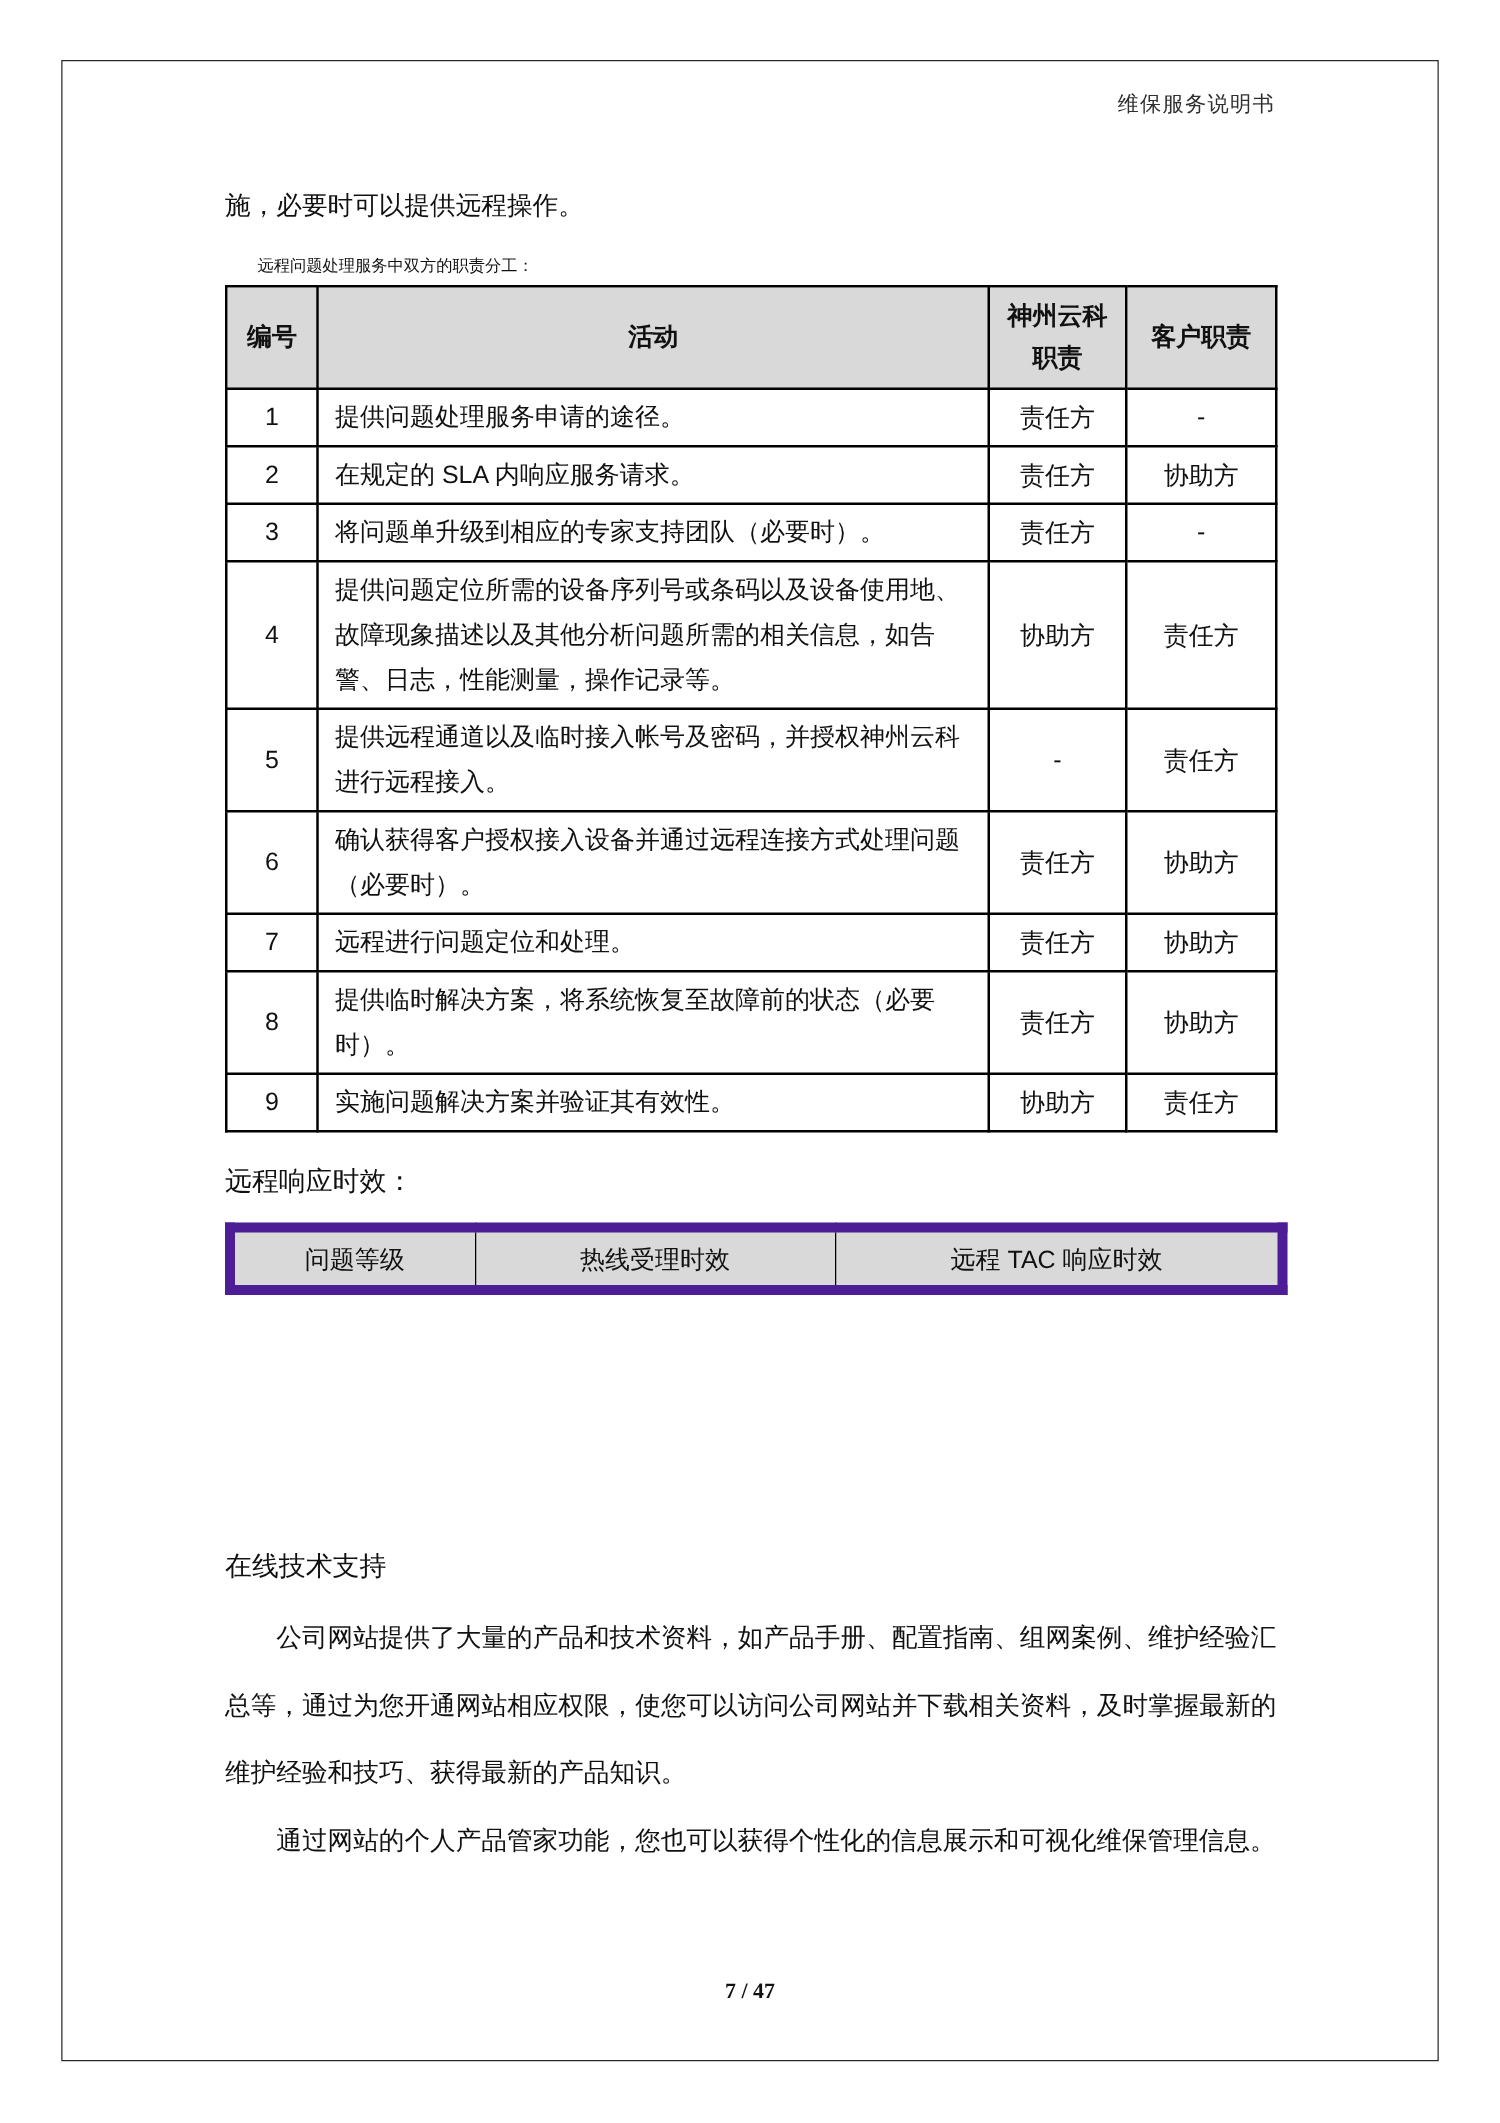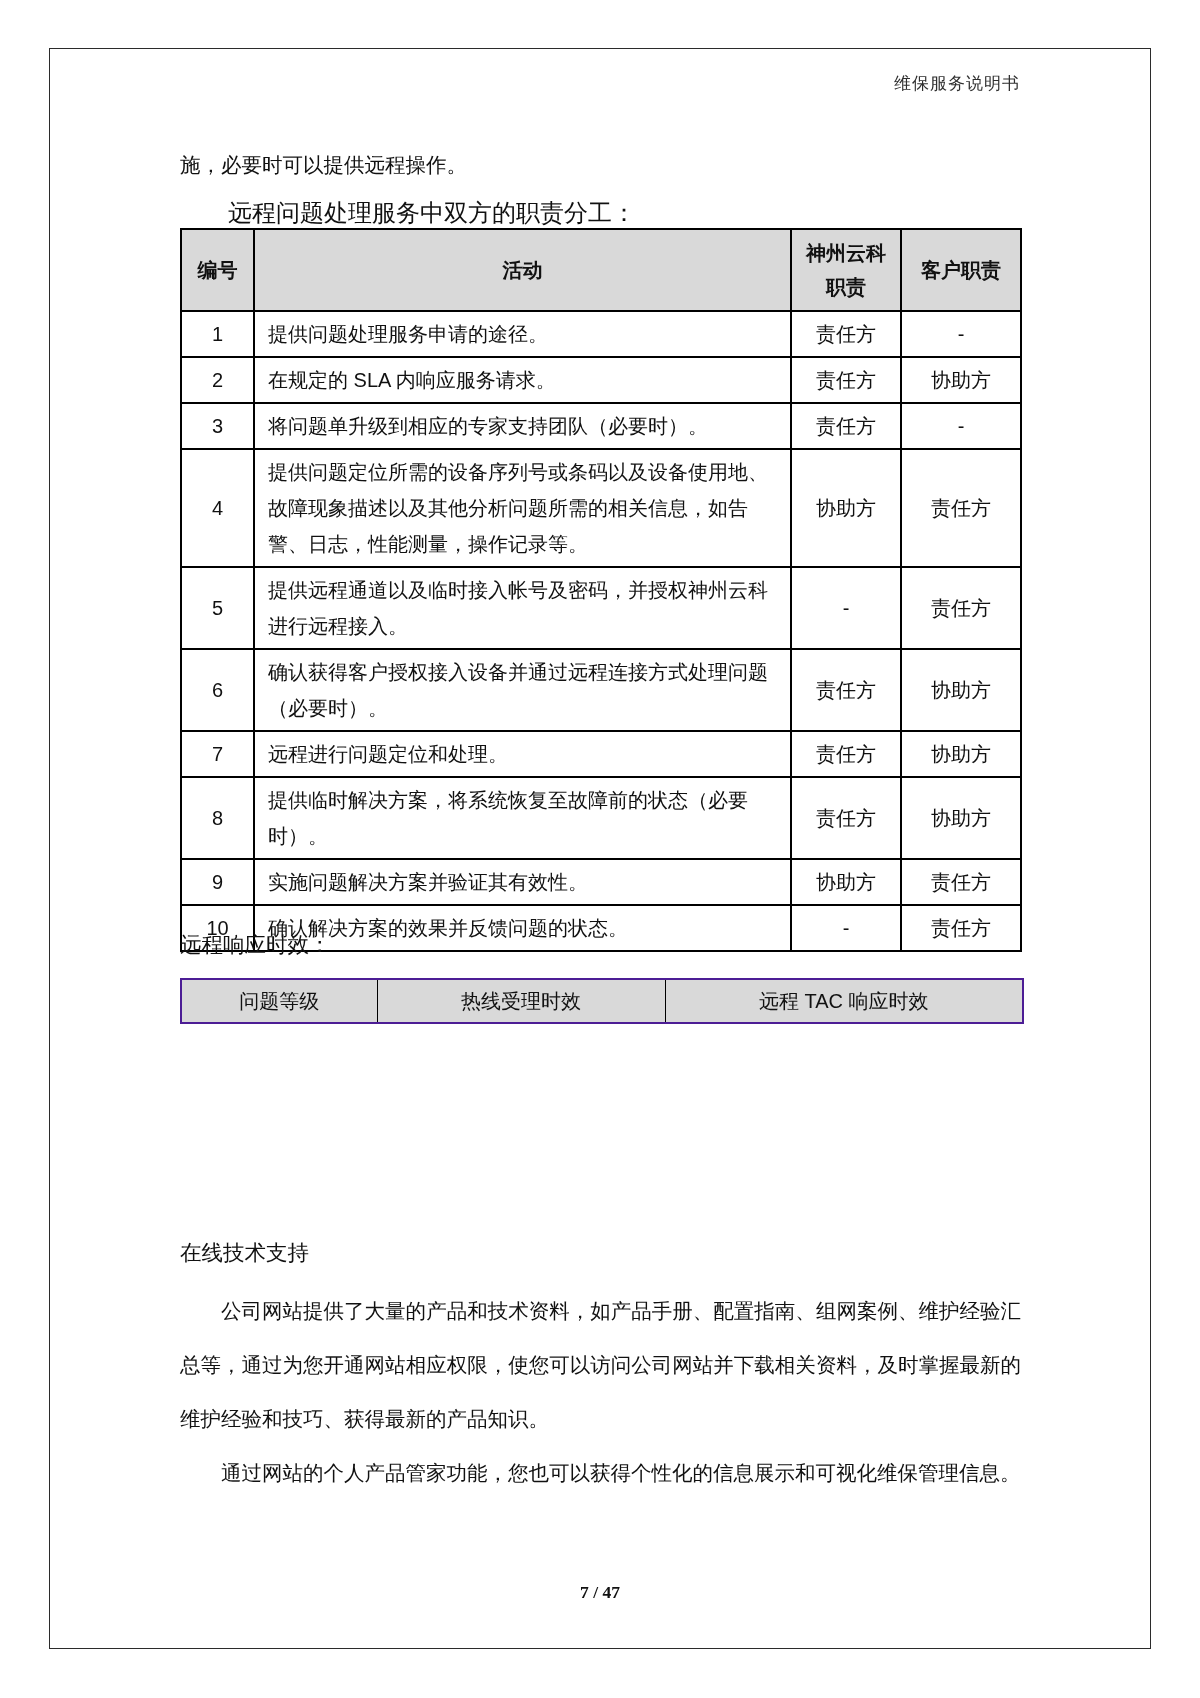--- a/index.html
+++ b/index.html
@@ -26,21 +26,21 @@
     font-family:"Liberation Serif","DejaVu Serif",serif;
     font-size:17px;color:#2f2f2f;
     letter-spacing:1px;
   }
   .body-line1{
     position:absolute;left:180px;top:150px;width:840px;
     font-size:20.5px;line-height:30px;
   }
   .body-line2{
     position:absolute;left:180px;top:198px;width:840px;
-    font-size:24px;line-height:30px;
+    font-size:13px;line-height:30px;
     text-indent:2em;
   }
   table{border-collapse:collapse;table-layout:fixed;}
   .tbl1{
     position:absolute;left:180px;top:228px;width:840px;
   }
   .tbl1 th,.tbl1 td{
     border:2px solid #000000;
     font-size:20px;
     text-align:center;
@@ -63,21 +63,21 @@
   .rh2{height:72px;}
   .rh3{height:110px;}
   .section-heading{
     position:absolute;left:180px;width:840px;
     font-size:21.5px;line-height:30px;
   }
   .h-response{top:930px;}
   .h-online{top:1238px;}
   .tbl2{
     position:absolute;left:180px;top:978px;width:842px;
-    border:2px solid #4c1d95;
+    border:8px solid #4c1d95;
   }
   .tbl2 th,.tbl2 td{
     border:1px solid #000000;
     font-size:20px;
     font-weight:normal;
     text-align:center;
     vertical-align:middle;
     padding:0;
   }
   .tbl2 th{
@@ -175,26 +175,20 @@
       <td class="activity">提供临时解决方案，将系统恢复至故障前的状态（必要时）。</td>
       <td>责任方</td>
       <td>协助方</td>
     </tr>
     <tr class="rh1">
       <td>9</td>
       <td class="activity">实施问题解决方案并验证其有效性。</td>
       <td>协助方</td>
       <td>责任方</td>
     </tr>
-    <tr class="rh1">
-      <td>10</td>
-      <td class="activity">确认解决方案的效果并反馈问题的状态。</td>
-      <td>-</td>
-      <td>责任方</td>
-    </tr>
   </tbody>
 </table>
 
 <div class="section-heading h-response">远程响应时效：</div>
 
 <table class="tbl2">
   <colgroup>
     <col style="width:196px">
       <col style="width:288px">
       <col style="width:358px">

